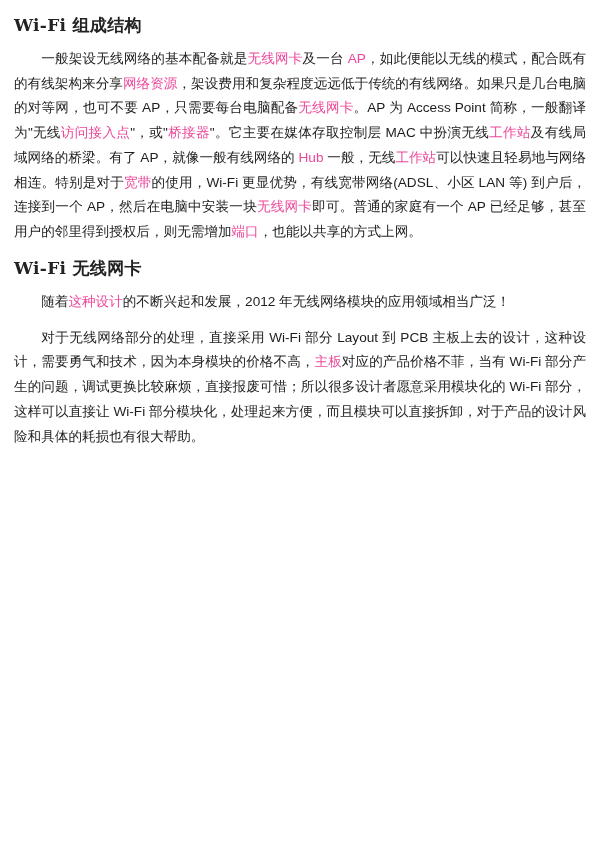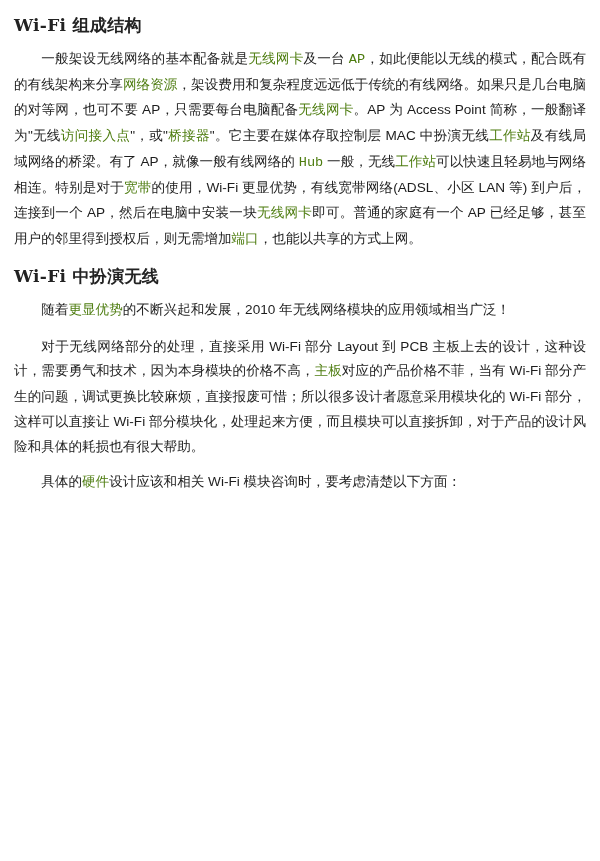--- a/index.html
+++ b/index.html
@@ -34,30 +34,28 @@
     line-height: 1.82;
     margin: 0 0 11px 0;
     text-align: justify;
     text-justify: inter-ideograph;
     color: #1d1d1d;
   }
   p.indent {
     text-indent: 2em;
   }
   a.lnk {
-    color: #4d7c0f;
+    color: #ec4899;
     text-decoration: none;
-    font-family: Liberation Mono, monospace;
   }
 </style>
 </head>
 <body>
 
 <div class="page">
   <div id="doc-root">
       <h2 class="section-title first">Wi-Fi 组成结构</h2>
       <p class="para indent"><span>一般架设无线网络的基本配备就是</span><a class="lnk" href="#">无线网卡</a><span>及一台 </span><a class="lnk" href="#">AP</a><span>，如此便能以无线的模式，配合既有的有线架构来分享</span><a class="lnk" href="#">网络资源</a><span>，架设费用和复杂程度远远低于传统的有线网络。如果只是几台电脑的对等网，也可不要 AP，只需要每台电脑配备</span><a class="lnk" href="#">无线网卡</a><span>。AP 为 Access Point 简称，一般翻译为"无线</span><a class="lnk" href="#">访问接入点</a><span>"，或"</span><a class="lnk" href="#">桥接器</a><span>"。它主要在媒体存取控制层 MAC 中扮演无线</span><a class="lnk" href="#">工作站</a><span>及有线局域网络的桥梁。有了 AP，就像一般有线网络的 </span><a class="lnk" href="#">Hub</a><span> 一般，无线</span><a class="lnk" href="#">工作站</a><span>可以快速且轻易地与网络相连。特别是对于</span><a class="lnk" href="#">宽带</a><span>的使用，Wi-Fi 更显优势，有线宽带网络(ADSL、小区 LAN 等) 到户后，连接到一个 AP，然后在电脑中安装一块</span><a class="lnk" href="#">无线网卡</a><span>即可。普通的家庭有一个 AP 已经足够，甚至用户的邻里得到授权后，则无需增加</span><a class="lnk" href="#">端口</a><span>，也能以共享的方式上网。</span></p>
-      <h2 class="section-title">Wi-Fi 中扮演无线</h2>
-      <p class="para indent"><span>随着</span><a class="lnk" href="#">更显优势</a><span>的不断兴起和发展，2010 年无线网络模块的应用领域相当广泛！</span></p>
+      <h2 class="section-title">Wi-Fi 无线网卡</h2>
+      <p class="para indent"><span>随着</span><a class="lnk" href="#">这种设计</a><span>的不断兴起和发展，2012 年无线网络模块的应用领域相当广泛！</span></p>
       <p class="para indent"><span>对于无线网络部分的处理，直接采用 Wi-Fi 部分 Layout 到 PCB 主板上去的设计，这种设计，需要勇气和技术，因为本身模块的价格不高，</span><a class="lnk" href="#">主板</a><span>对应的产品价格不菲，当有 Wi-Fi 部分产生的问题，调试更换比较麻烦，直接报废可惜；所以很多设计者愿意采用模块化的 Wi-Fi 部分，这样可以直接让 Wi-Fi 部分模块化，处理起来方便，而且模块可以直接拆卸，对于产品的设计风险和具体的耗损也有很大帮助。</span></p>
-      <p class="para indent"><span>具体的</span><a class="lnk" href="#">硬件</a><span>设计应该和相关 Wi-Fi 模块咨询时，要考虑清楚以下方面：</span></p>
     </div>
 </div>
 
 </body></html>

